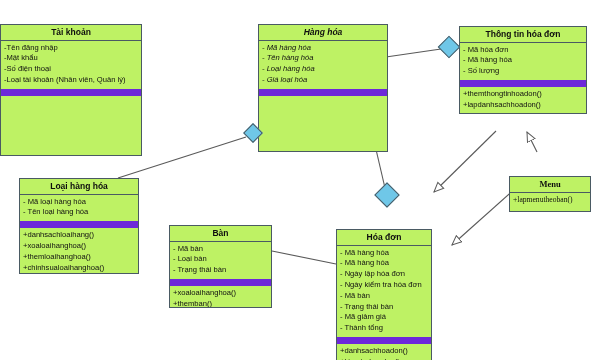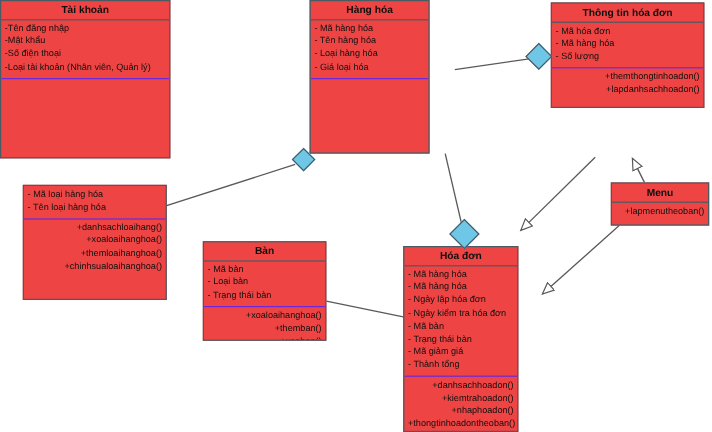--- a/index.html
+++ b/index.html
@@ -24,42 +24,42 @@
     position: absolute;
     left: 0; top: 0;
     width: 593px;
     height: 360px;
     z-index: 1;
     pointer-events: none;
   }
   .uml-class {
     position: absolute;
     box-sizing: border-box;
-    background: #ef4444;
+    background: #bef264;
     border: 1px solid #4A5A63;
     z-index: 5;
     overflow: hidden;
+    margin-top: 24px;
   }
   .uml-title {
     text-align: center;
     font-weight: bold;
     font-size: 8.5px;
     line-height: 1.25;
     color: #0E0E0E;
     padding: 2px 2px 2px 2px;
     border-bottom: 1px solid #4A5A63;
     white-space: nowrap;
   }
   .uml-section {
     padding: 2px 3px 3px 3px;
-    border-bottom: 1px solid #6d28d9;
+    border-bottom: 7px solid #6d28d9;
   }
   .uml-section.last {
     border-bottom: none;
-    text-align: right;
   }
   .uml-line {
     font-size: 7.6px;
     line-height: 1.42;
     color: #111111;
     white-space: nowrap;
   }
   .diamond {
     position: absolute;
     background: #6FC7E8;
@@ -104,21 +104,21 @@
   <div class="uml-class" style="left:0px; top:0px; width:142px; height:132px;">
     <div class="uml-title">Tài khoản</div>
     <div class="uml-section">
       <div class="uml-line">-Tên đăng nhập</div>
       <div class="uml-line">-Mật khẩu</div>
       <div class="uml-line">-Số điện thoại</div>
       <div class="uml-line">-Loại tài khoản (Nhân viên, Quản lý)</div>
     </div>
   </div>
 
-  <div class="uml-class" style="left:258px; top:0px; width:100px; height:128px;">
+  <div class="uml-class" style="left:258px; top:0px; width:130px; height:128px;font-style:italic;">
     <div class="uml-title">Hàng hóa</div>
     <div class="uml-section">
       <div class="uml-line">- Mã hàng hóa</div>
       <div class="uml-line">- Tên hàng hóa</div>
       <div class="uml-line">-  Loại hàng hóa</div>
       <div class="uml-line">- Giá loại hóa</div>
     </div>
   </div>
 
   <div class="uml-class" style="left:459px; top:2px; width:128px; height:88px;">
@@ -128,20 +128,21 @@
       <div class="uml-line">- Mã hàng hóa</div>
       <div class="uml-line">- Số lượng</div>
     </div>
     <div class="uml-section last">
       <div class="uml-line">+themthongtinhoadon()</div>
       <div class="uml-line">+lapdanhsachhoadon()</div>
     </div>
   </div>
 
   <div class="uml-class" style="left:19px; top:154px; width:120px; height:96px;">
+    <div class="uml-title">Loại hàng hóa</div>
     <div class="uml-section">
       <div class="uml-line">- Mã loại hàng hóa</div>
       <div class="uml-line">- Tên loại hàng hóa</div>
     </div>
     <div class="uml-section last">
       <div class="uml-line">+danhsachloaihang()</div>
       <div class="uml-line">+xoaloaihanghoa()</div>
       <div class="uml-line">+themloaihanghoa()</div>
       <div class="uml-line">+chinhsualoaihanghoa()</div>
     </div>
@@ -174,20 +175,20 @@
       <div class="uml-line">- Thành tổng</div>
     </div>
     <div class="uml-section last">
       <div class="uml-line">+danhsachhoadon()</div>
       <div class="uml-line">+kiemtrahoadon()</div>
       <div class="uml-line">+nhaphoadon()</div>
       <div class="uml-line">+thongtinhoadontheoban()</div>
     </div>
   </div>
 
-  <div class="uml-class" style="left:509px; top:152px; width:82px; height:36px;">
+  <div class="uml-class" style="left:509px; top:152px; width:82px; height:36px;font-family:Liberation Serif, serif;">
     <div class="uml-title">Menu</div>
     <div class="uml-section last">
       <div class="uml-line">+lapmenutheoban()</div>
     </div>
   </div>
 
 </div>
 
 </body></html>

